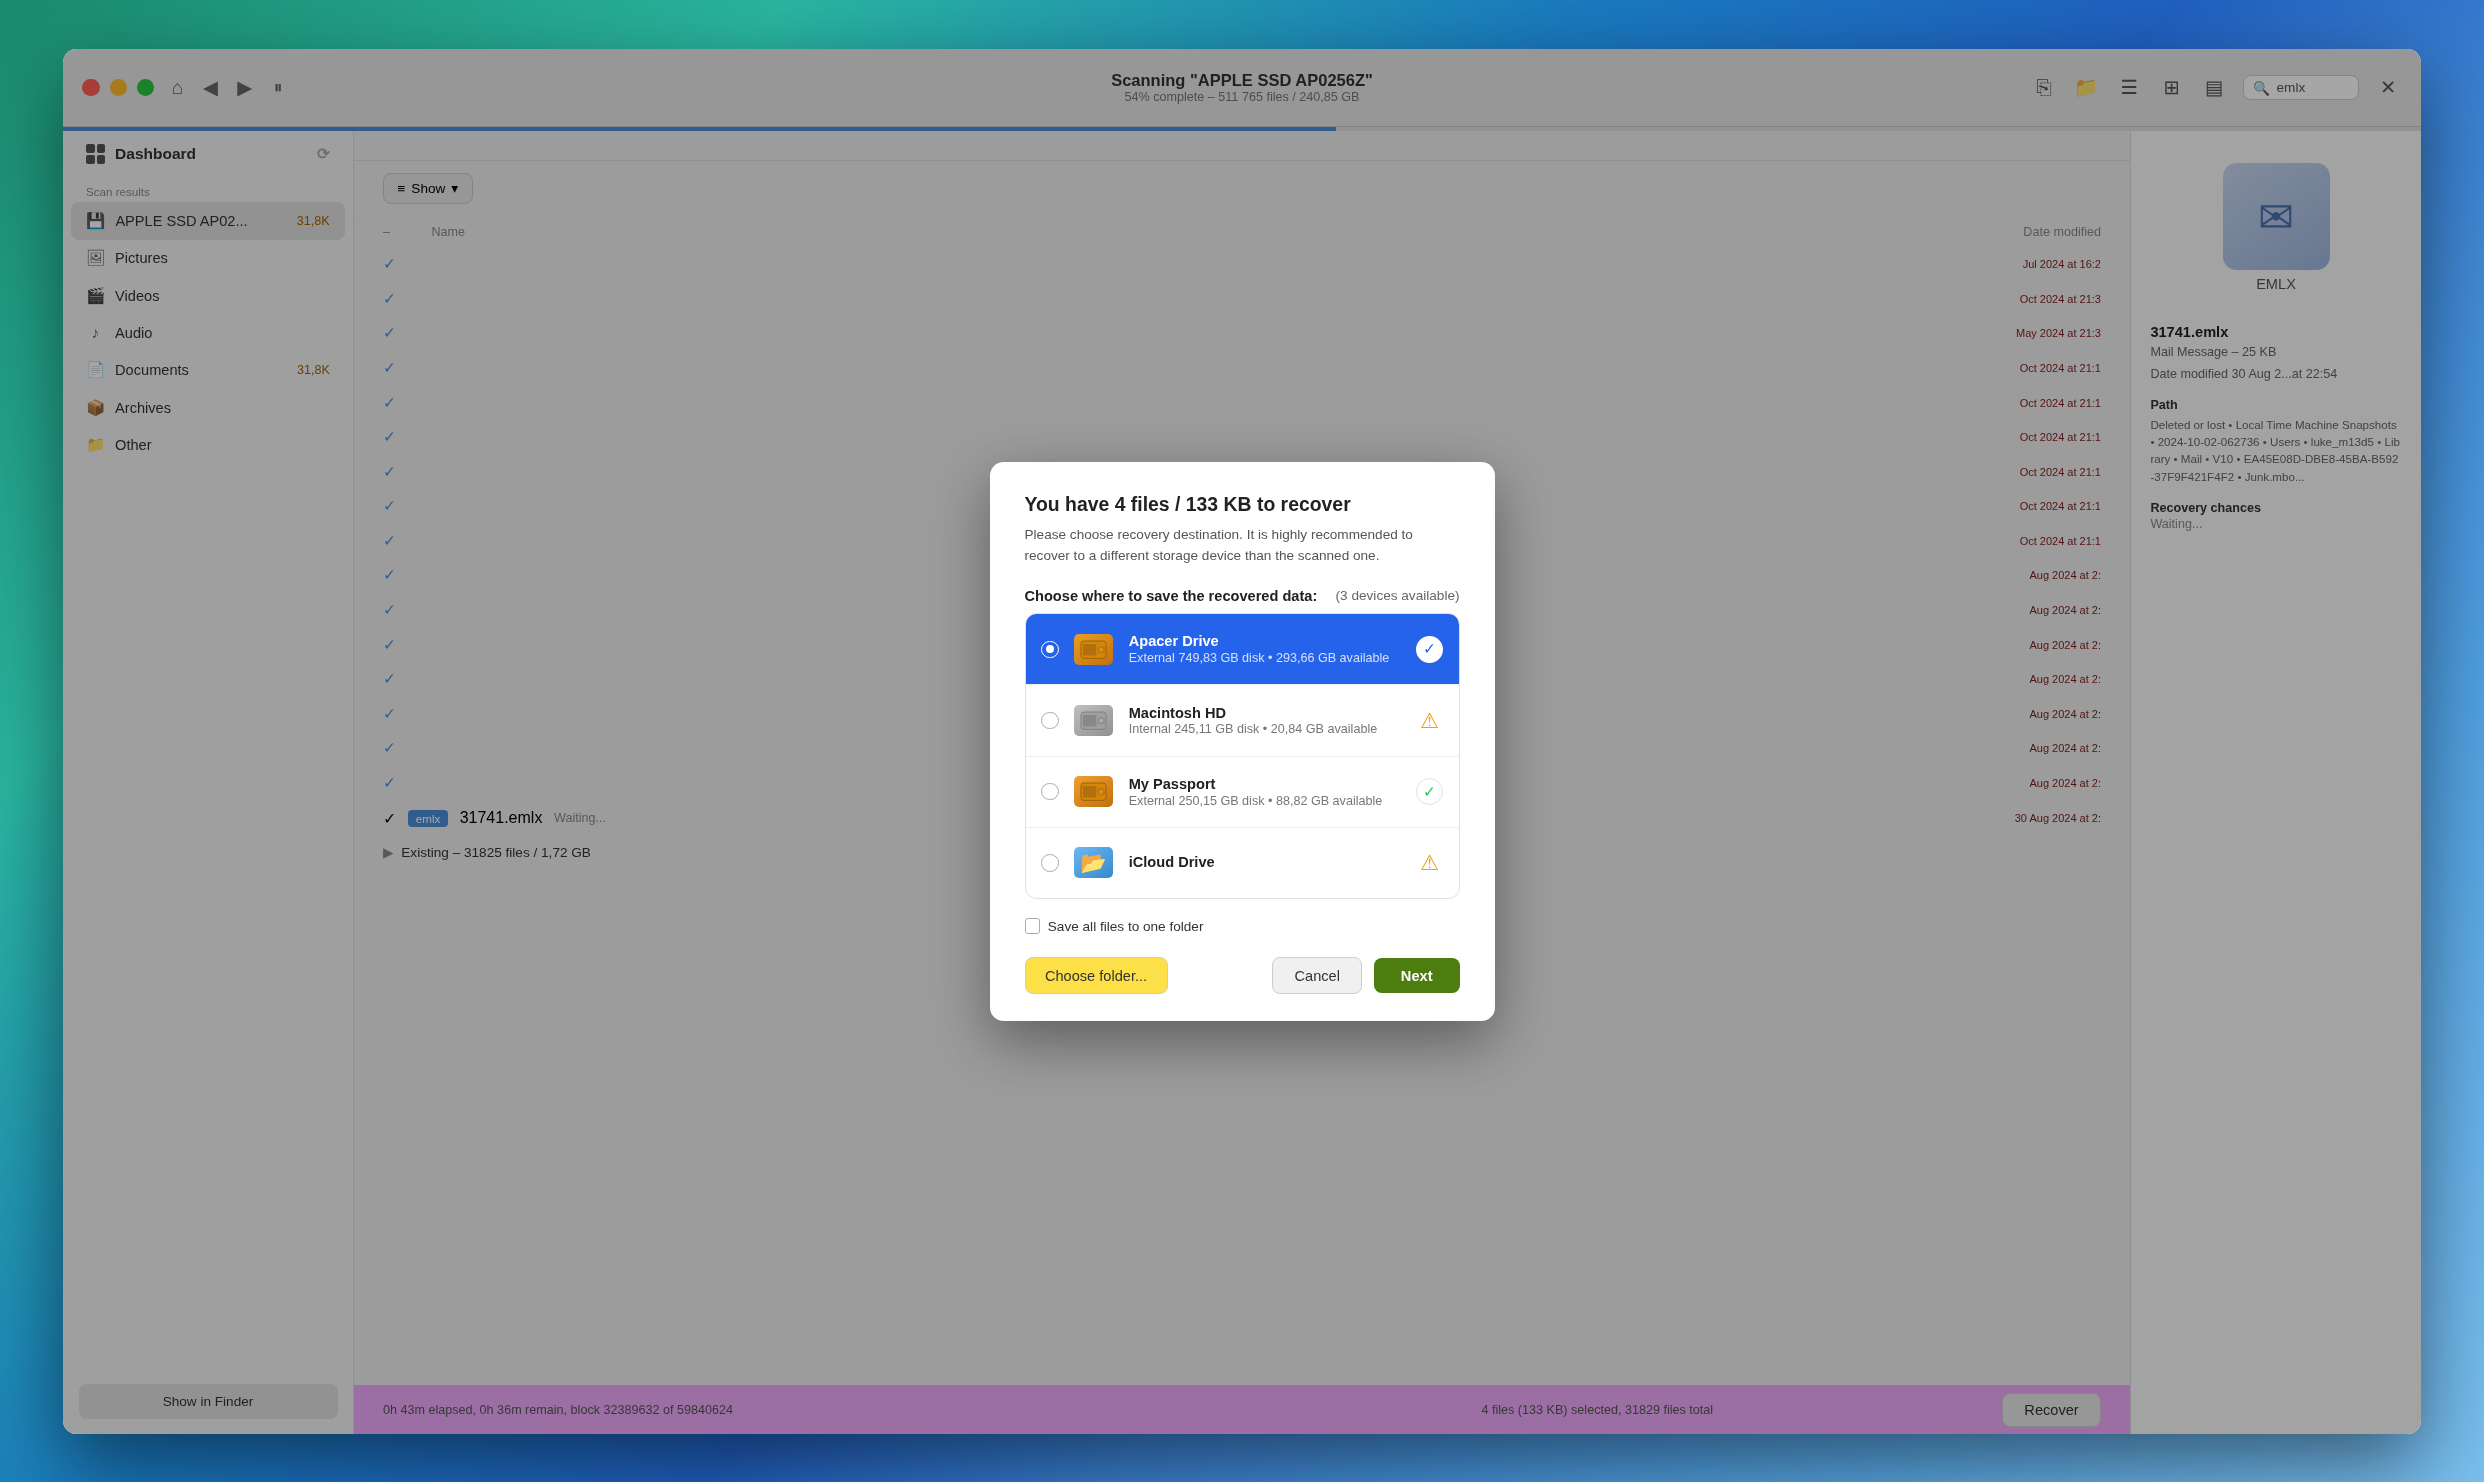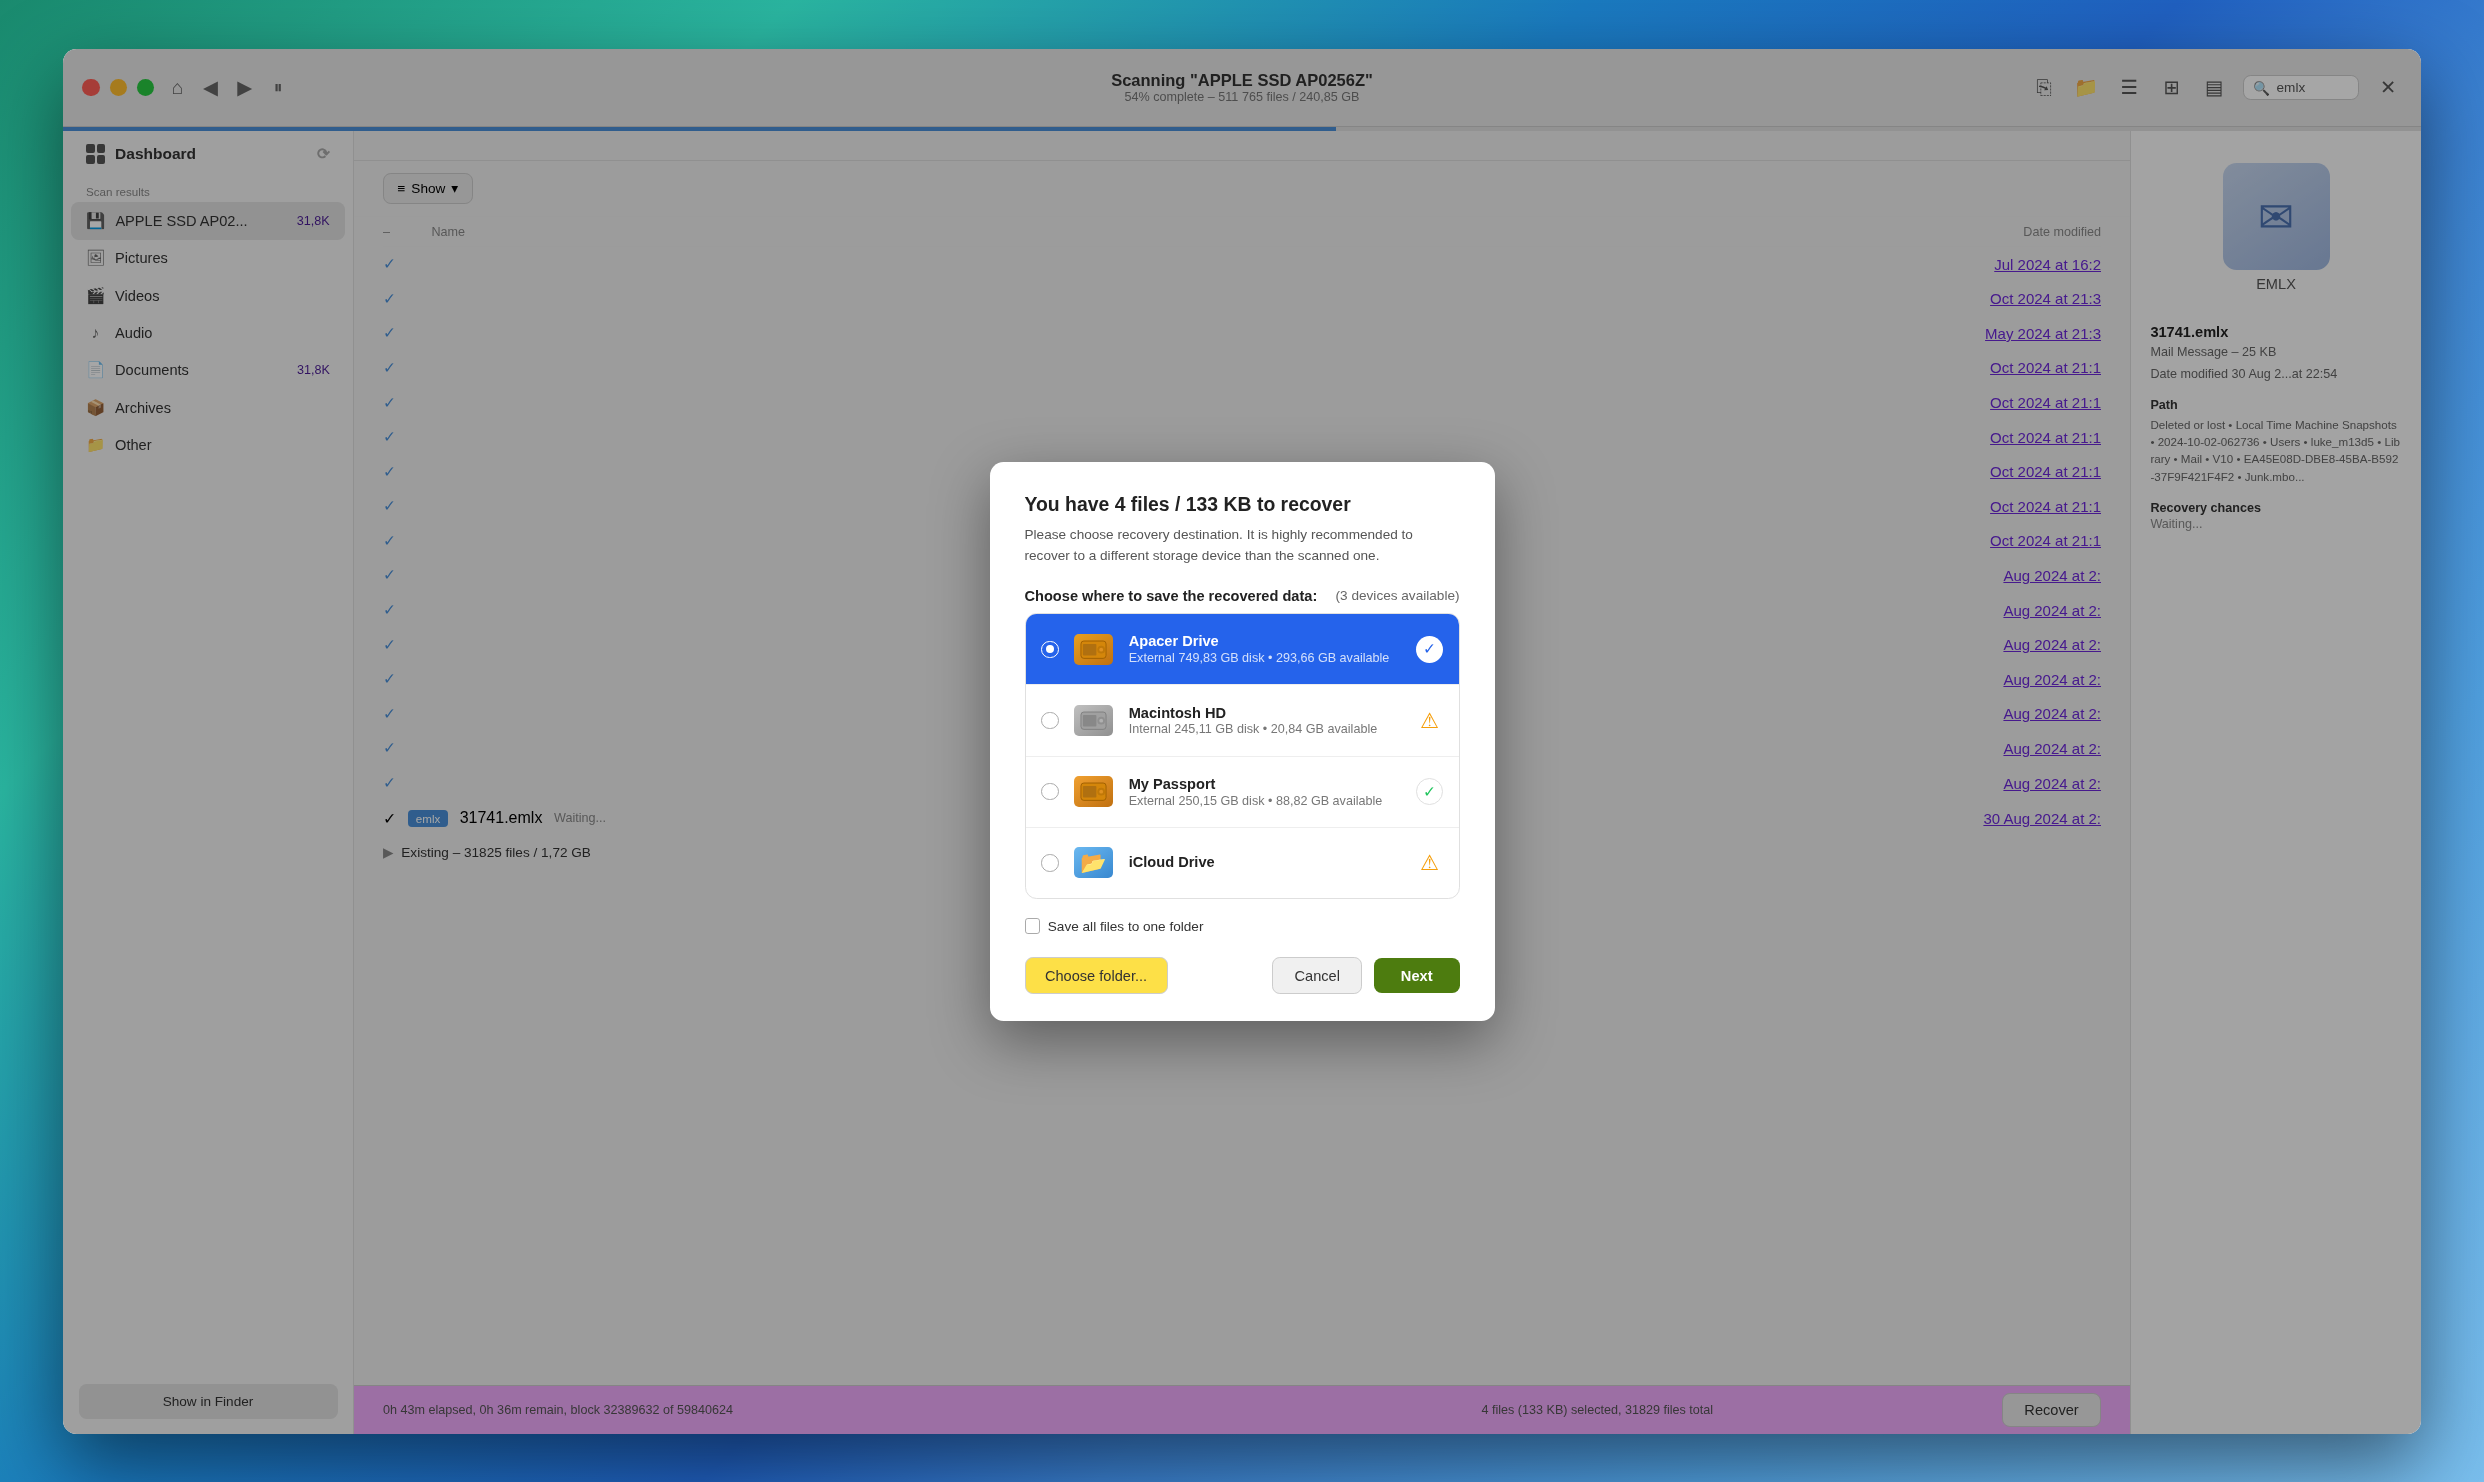--- a/index.html
+++ b/index.html
@@ -187,21 +187,21 @@
       text-align: center;
     }
 
     .sidebar-item-label {
       flex: 1;
       font-size: 14.6px;
     }
 
     .sidebar-item-badge {
       font-size: 12.6px;
-      color: #4c1d95;
+      color: #a16207;
     }
 
     .sidebar-footer {
       margin-top: auto;
       padding: 15.5px;
     }
 
     .show-in-finder-btn {
       background: #e0e0e0;
       border: none;
@@ -660,24 +660,23 @@
       border-radius: 7.8px;
       padding: 9.7px 27px;
       font-size: 14.6px;
       font-weight: 600;
       cursor: pointer;
       color: #fff;
     }
 
     
     .date-col {
-      font-size: 15px;
-      color: #6d28d9;
+      font-size: 11px;
+      color: #7f1d1d;
       margin-left: auto;
-      text-decoration: underline;
     }
 
     
     .existing-row {
       padding: 7.8px 0;
       font-size: 13.6px;
       color: #333;
       display: flex;
       align-items: center;
       gap: 7.8px;

